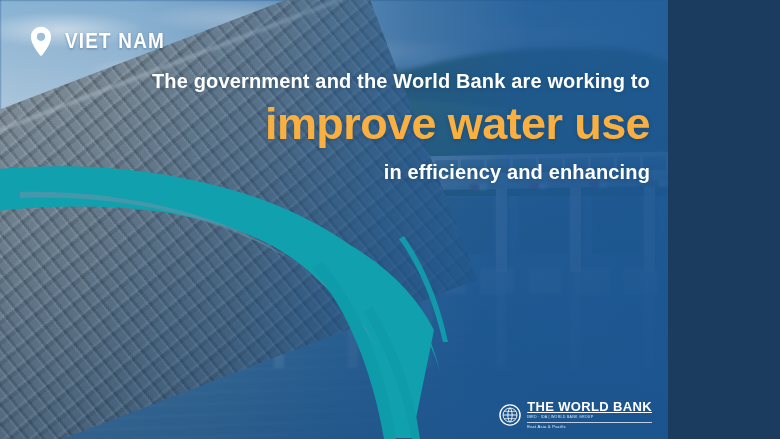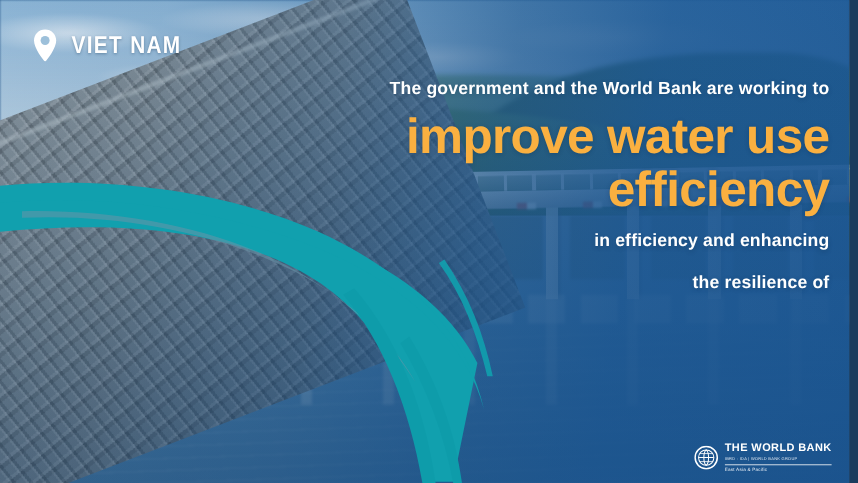--- a/index.html
+++ b/index.html
@@ -2,21 +2,21 @@
 <html><head>
 <meta charset="utf-8">
 <style>
   html, body {
     margin: 0;
     padding: 0;
     background: #1b3c5e;
   }
   .stage {
     position: relative;
-    width: 772px;
+    width: 668px;
     height: 439px;
     overflow: hidden;
     font-family: "Liberation Sans", sans-serif;
     background: #2d5f91;
   }
 
   
   .photo {
     position: absolute;
     inset: 0;
@@ -257,21 +257,21 @@
     width: 520px;
     text-align: right;
   }
   .line {
     margin: 0;
     white-space: nowrap;
     text-shadow: 0 1px 4px rgba(12,42,74,.30);
   }
   .line.small {
     color: #ffffff;
-    font-size: 16px;
+    font-size: 20px;
     font-weight: 700;
     letter-spacing: .15px;
     line-height: 30px;
   }
   .line.big {
     color: #fab040;
     font-size: 45px;
     font-weight: 700;
     letter-spacing: -.6px;
     line-height: 48px;
@@ -286,24 +286,25 @@
     right: 16px;
     bottom: 10px;
     display: flex;
     align-items: center;
     gap: 6px;
   }
   .wb-globe { display: block; width: 22px; height: 22px; }
   .wb-text { display: flex; flex-direction: column; line-height: 1; }
   .wb-title {
     color: #ffffff;
-    font-size: 10px;
+    font-size: 13px;
     font-weight: 700;
     letter-spacing: .35px;
     white-space: nowrap;
+    text-decoration: underline;
   }
   .wb-sub {
     color: #dfe8f2;
     font-size: 3.6px;
     letter-spacing: .25px;
     margin-top: 2.5px;
     white-space: nowrap;
   }
   .wb-rule {
     height: 1px;
@@ -378,25 +379,23 @@
       <path d="M11 0.8C5.3 0.8 0.9 5.2 0.9 10.9c0 7.3 8.3 17.2 9.4 18.5a1 1 0 0 0 1.5 0c1.1-1.3 9.3-11.2 9.3-18.5C21.1 5.2 16.7 0.8 11 0.8z" fill="#ffffff"></path>
       <circle cx="11" cy="10.8" r="4.1" fill="#9dc0da"></circle>
     </svg>
     <span class="loc-label">VIET NAM</span>
   </div>
 
   <div class="copy">
     <p class="line small">The government and the World Bank are working to</p>
     <div class="sp-a"></div>
     <p class="line big">improve water use</p>
-    <p class="line big">efficiency</p>
     <div class="sp-b"></div>
     <p class="line small">in efficiency and enhancing</p>
     <div class="sp-c"></div>
-    <p class="line small">the resilience of</p>
     <div class="sp-b"></div>
   </div>
 
   <div class="wb-logo">
     <svg class="wb-globe" viewBox="0 0 24 24">
       <circle cx="12" cy="12" r="11" fill="none" stroke="#ffffff" stroke-width="1.5"></circle>
       <circle cx="12" cy="12" r="7.6" fill="none" stroke="#ffffff" stroke-width="1"></circle>
       <path d="M12 4.4c-3.1 2.3-3.1 13 0 15.2 3.1-2.2 3.1-12.9 0-15.2z" fill="none" stroke="#ffffff" stroke-width="1"></path>
       <path d="M4.5 12h15" stroke="#ffffff" stroke-width="1"></path>
       <path d="M5.6 8h12.8M5.6 16h12.8" stroke="#ffffff" stroke-width=".8"></path>

